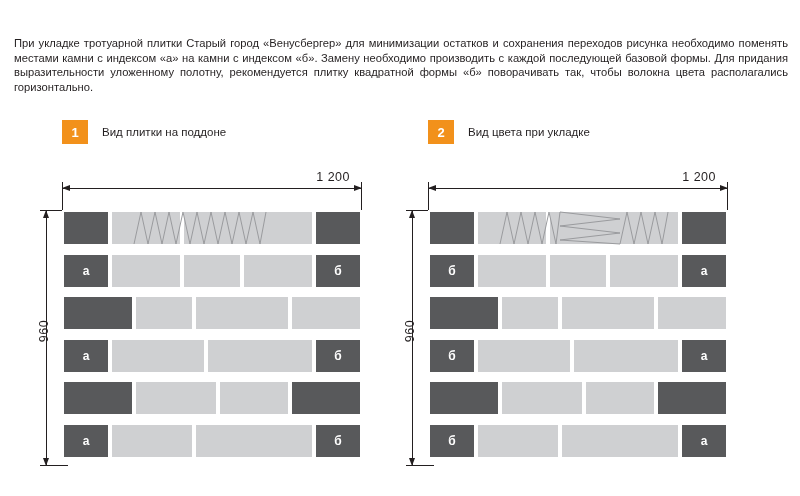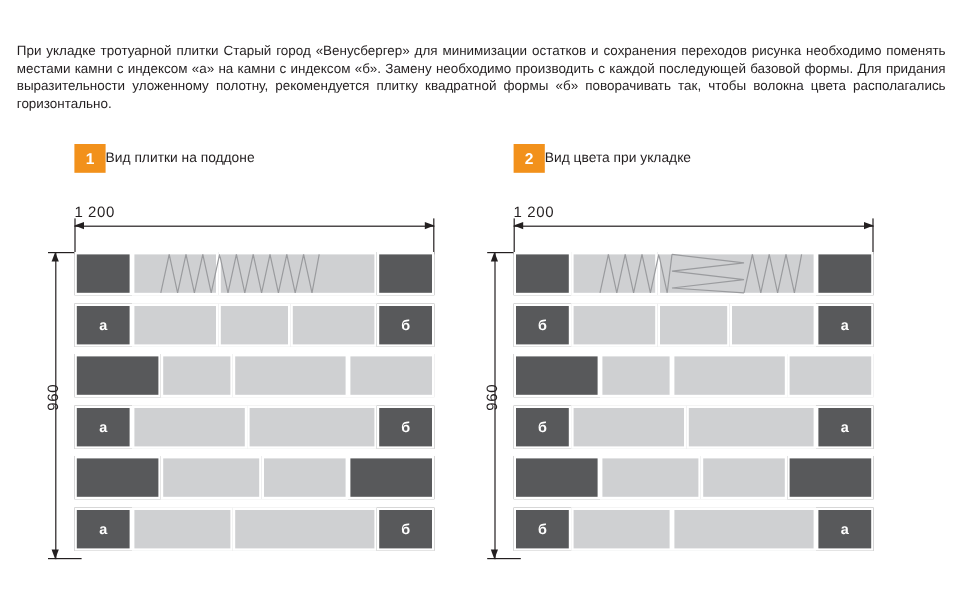--- a/index.html
+++ b/index.html
@@ -29,20 +29,21 @@
     display:flex;align-items:center;
   }
   .badge{
     width:26px;height:24px;
     background:#f2911b;
     color:#ffffff;
     font-size:13px;font-weight:bold;
     display:flex;align-items:center;justify-content:center;
   }
   .panel-title{
+    margin-left:14px;
     font-size:11.5px;
     color:#231f20;
     white-space:nowrap;
   }
   
   .draw{position:absolute;top:58px;left:0;width:360px;height:318px;}
   .grid{
     position:absolute;
     left:24px; top:32px;
     width:300px; height:256px;
@@ -70,22 +71,22 @@
     background:#231f20;
   }
   .dim-top:before,.dim-top:after{
     content:"";position:absolute;top:-3px;width:0;height:0;
     border-top:3.5px solid transparent;border-bottom:3.5px solid transparent;
   }
   .dim-top:before{left:0;border-right:8px solid #231f20;}
   .dim-top:after{right:0;border-left:8px solid #231f20;}
   .dim-top-label{
     position:absolute;
-    left:24px;top:-8px;width:300px;
-    text-align:left;font-size:12.5px;letter-spacing:.5px;
+    left:12px;top:-8px;width:300px;
+    text-align:right;font-size:12.5px;letter-spacing:.5px;
   }
   .tick{position:absolute;background:#231f20;}
   .ext-v-l{left:24px; top:4px; width:1px; height:30px;}
   .ext-v-r{left:323px; top:4px; width:1px; height:30px;}
   .dim-left{
     position:absolute;
     left:8px; top:32px; width:1px; height:256px;
     background:#231f20;
   }
   .dim-left:before,.dim-left:after{

